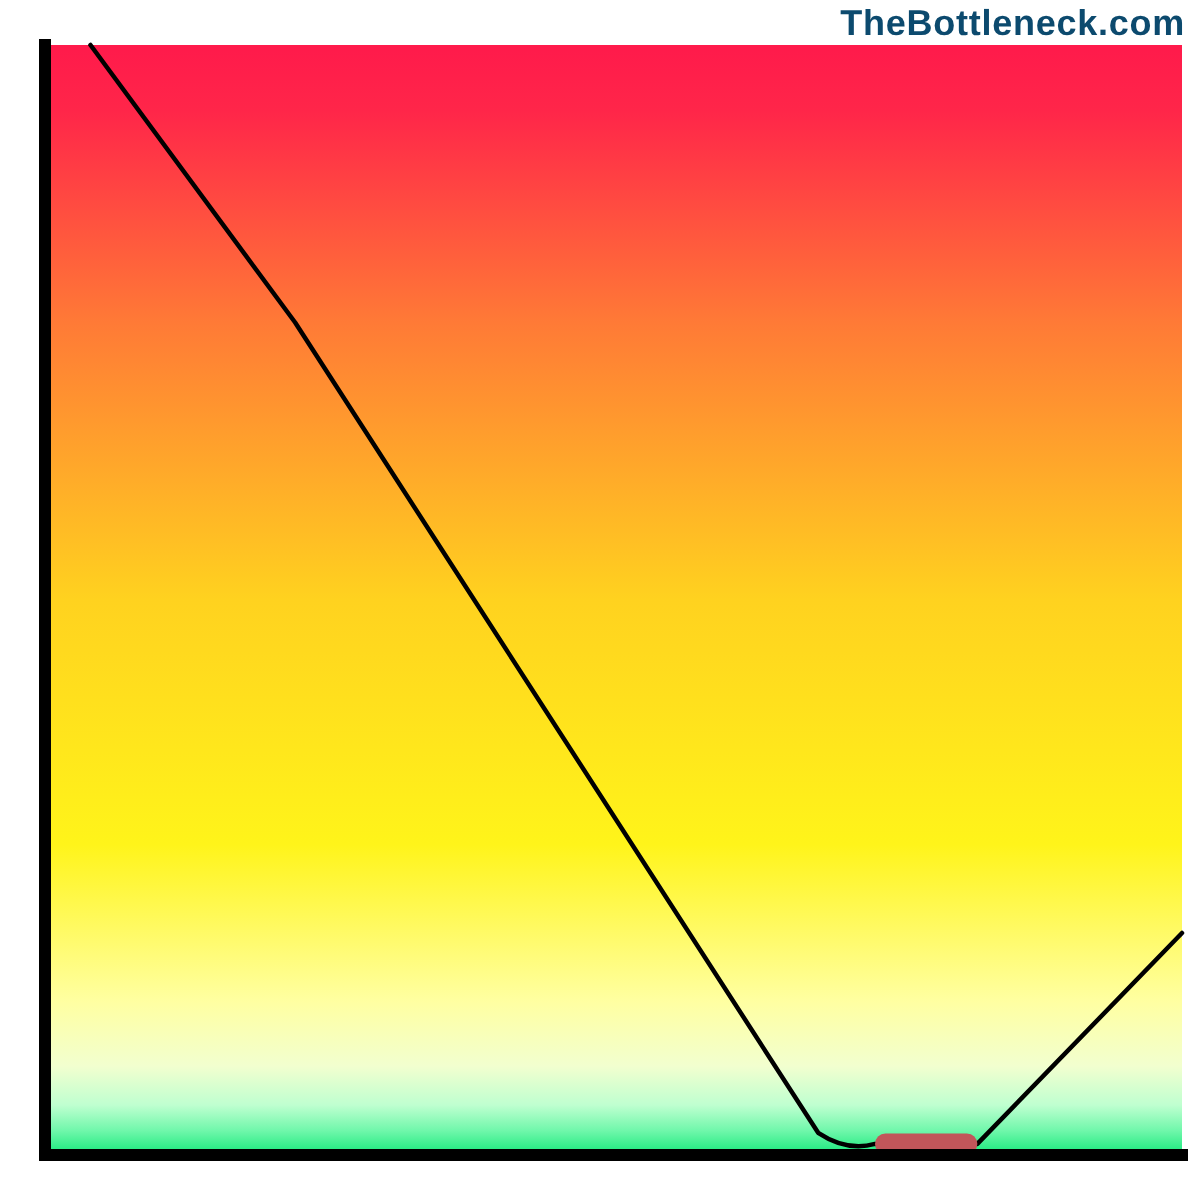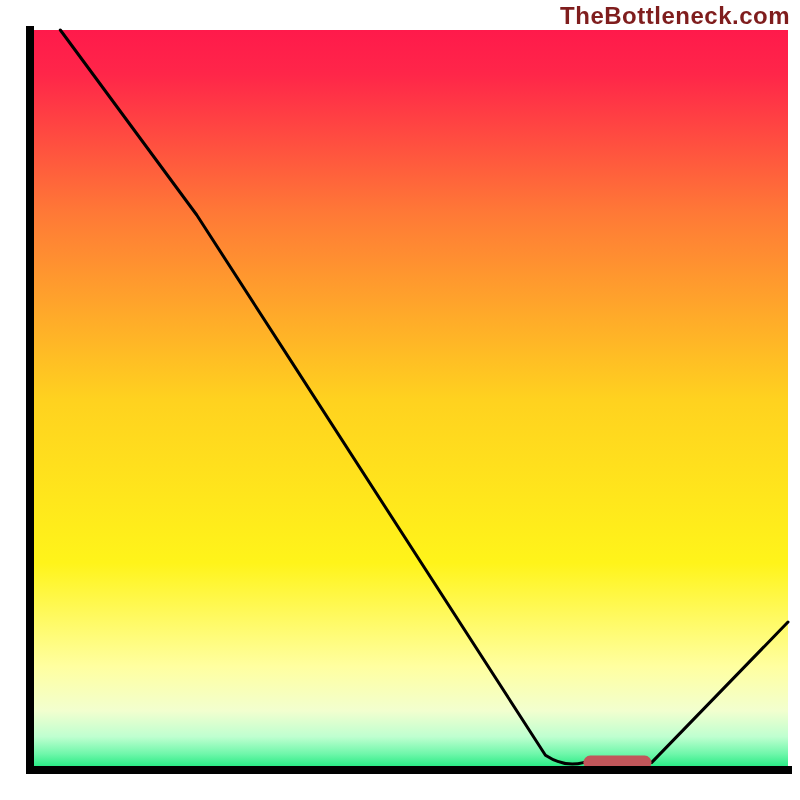--- a/index.html
+++ b/index.html
@@ -15,21 +15,21 @@
     width: 800px;
     height: 800px;
   }
   .watermark {
     position: absolute;
     top: 2px;
     right: 10px;
     font-family: Arial, Helvetica, sans-serif;
     font-size: 24px;
     font-weight: 600;
-    color: #7f1d1d;
+    color: #0c4a6e;
     letter-spacing: 0.5px;
     z-index: 10;
     user-select: none;
   }
   svg.plot {
     position: absolute;
     top: 0;
     left: 0;
     width: 800px;
     height: 800px;

